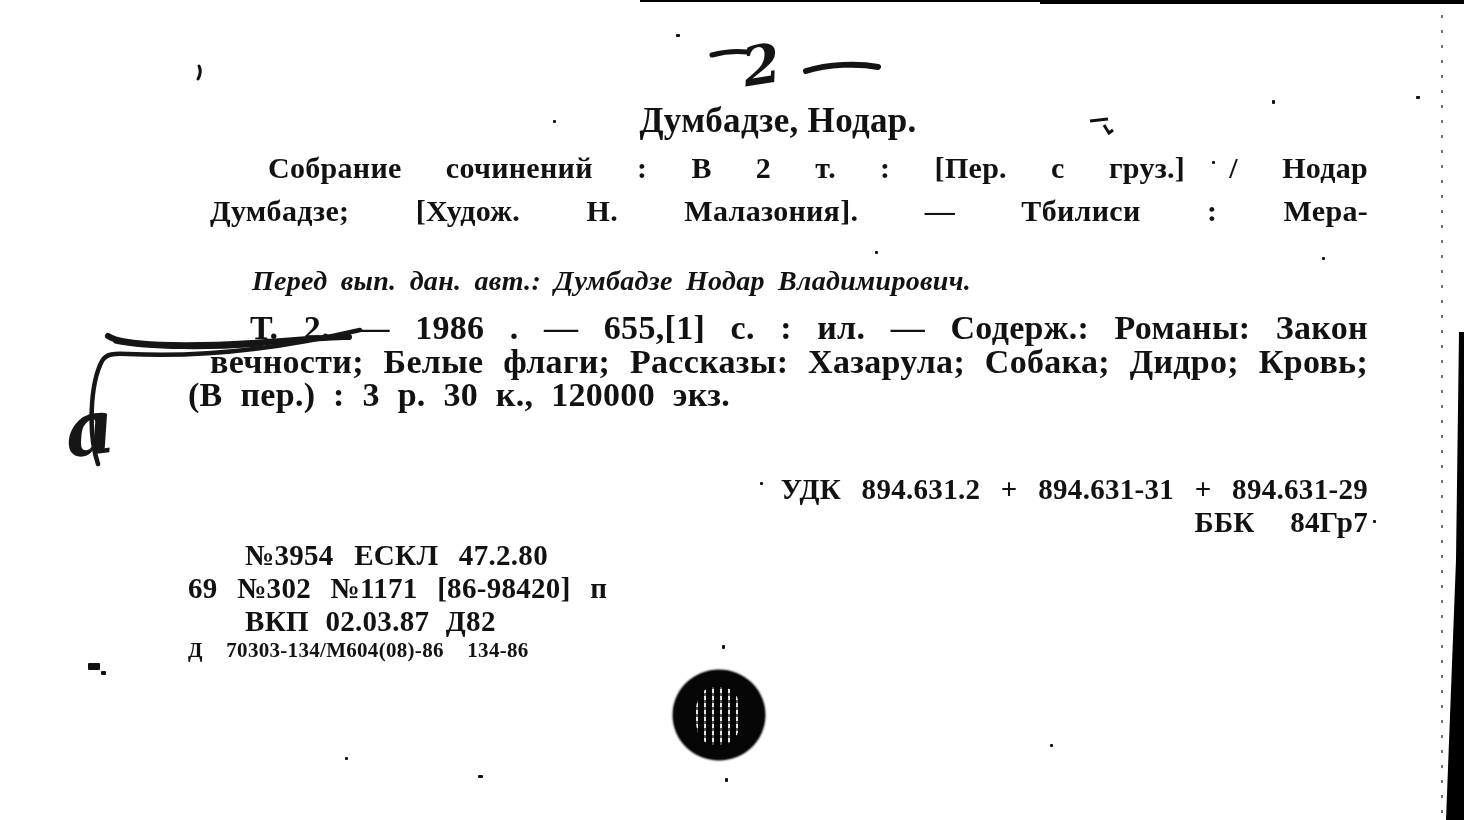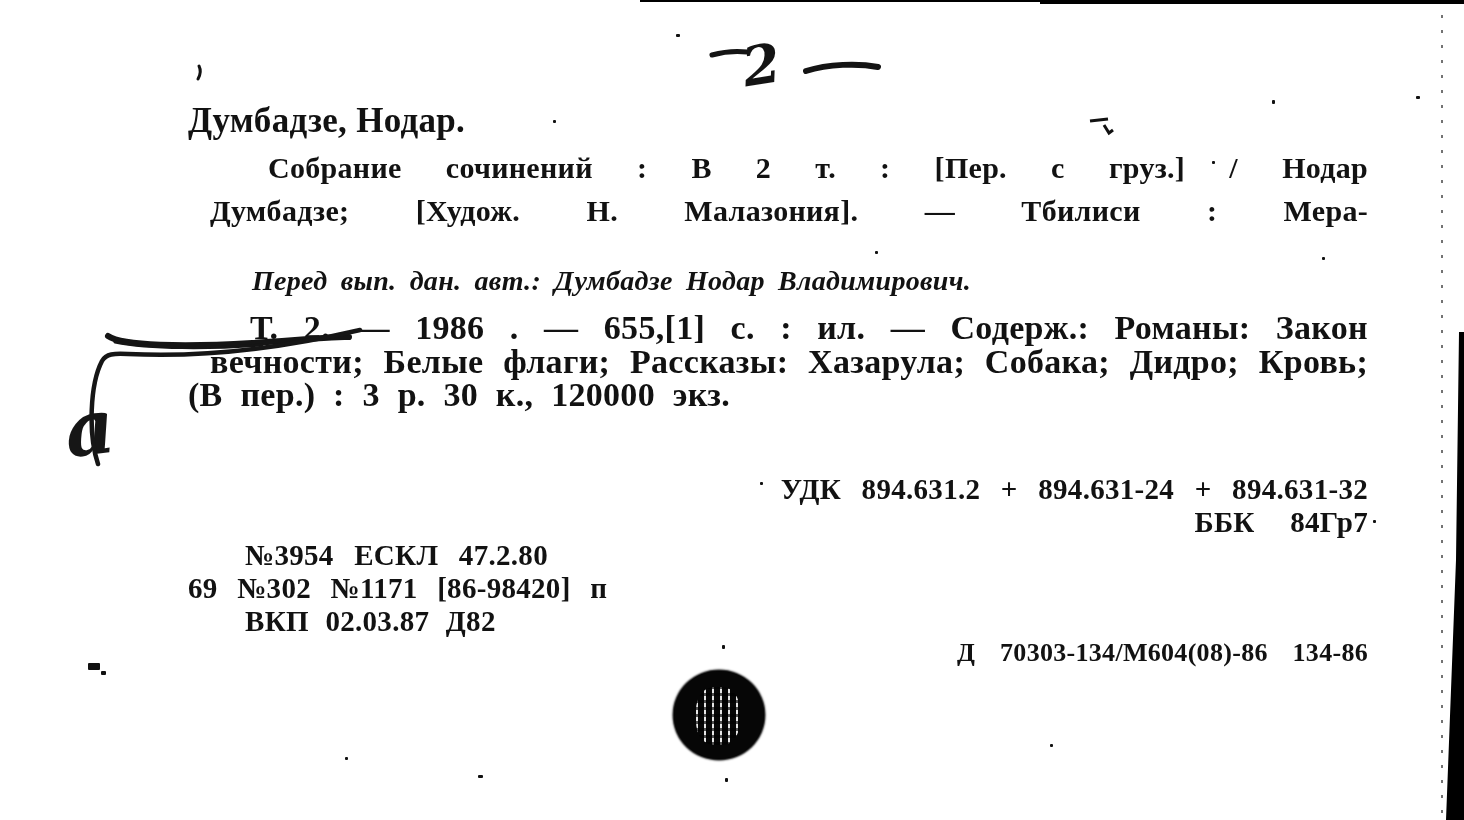--- a/index.html
+++ b/index.html
@@ -10,35 +10,35 @@
     overflow:hidden;
     font-family:"Liberation Serif","DejaVu Serif",serif;
     color:#121212;
     font-weight:700;
     letter-spacing:.3px;
   }
   .abs{position:absolute;}
   
   .col{position:absolute;left:188px;width:1180px;}
   .just{text-align:justify;text-align-last:justify;margin-left:22px;}
-  .heading{top:101px;font-size:35px;line-height:40px;}
+  .heading{top:101px;font-size:35px;line-height:40px;text-align:center;}
   .desc{top:146px;font-size:30px;line-height:43px;}
   .note{top:265px;font-size:28px;line-height:32px;word-spacing:6px;padding-left:64px;box-sizing:border-box;font-style:italic;}
   .contents{top:311px;font-size:34px;line-height:33.5px;}
   .udc{top:473px;font-size:29px;line-height:33px;text-align:right;}
   .udc .l1{word-spacing:13px;}
   .udc .l2{word-spacing:28px;}
   .cat{top:539px;font-size:29px;line-height:33px;}
   .ind58{padding-left:58px;box-sizing:border-box;}
   .ind57{padding-left:57px;box-sizing:border-box;}
   .ind40{padding-left:40px;box-sizing:border-box;}
   .ws9{word-spacing:9px;}
   .ws12{word-spacing:12px;}
   .ws13{word-spacing:13px;}
-  .index-line{top:638px;font-size:26px;text-align:right;word-spacing:18px;}
+  .index-line{top:638px;font-size:21px;text-align:left;word-spacing:18px;}
   
   .stamp{
     left:674px;top:671px;width:90px;height:88px;
     background:#060606;border-radius:50%;
     box-shadow:0 0 2px 1.5px #060606;
   }
   .stamp::after{
     content:"";position:absolute;left:22px;right:24px;top:16px;bottom:14px;
     background:
       repeating-linear-gradient(0deg, rgba(0,0,0,.65) 0 3px, rgba(0,0,0,0) 3px 7px),
@@ -73,21 +73,21 @@
 
   <div class="col note">Перед вып. дан. авт.: Думбадзе Нодар Владимирович.</div>
 
   <div class="col contents">
     <div class="just ind40">Т. 2. — 1986 . — 655,[1] с. : ил. — Содерж.: Романы: Закон</div>
     <div class="just">вечности; Белые флаги; Рассказы: Хазарула; Собака; Дидро; Кровь;</div>
     <div class="ws9">(В пер.) : 3 р. 30 к., 120000 экз.</div>
   </div>
 
   <div class="col udc">
-    <div class="l1">УДК 894.631.2 + 894.631-24 + 894.631-32</div>
+    <div class="l1">УДК 894.631.2 + 894.631-31 + 894.631-29</div>
     <div class="l2">ББК 84Гр7</div>
   </div>
 
   <div class="col cat">
     <div class="ind57 ws13">№3954 ЕСКЛ 47.2.80</div>
     <div class="ws12">69 №302 №1171 [86-98420] п</div>
     <div class="ind57 ws9">ВКП 02.03.87 Д82</div>
   </div>
 
   <div class="col index-line">Д 70303-134/М604(08)-86 134-86</div>

